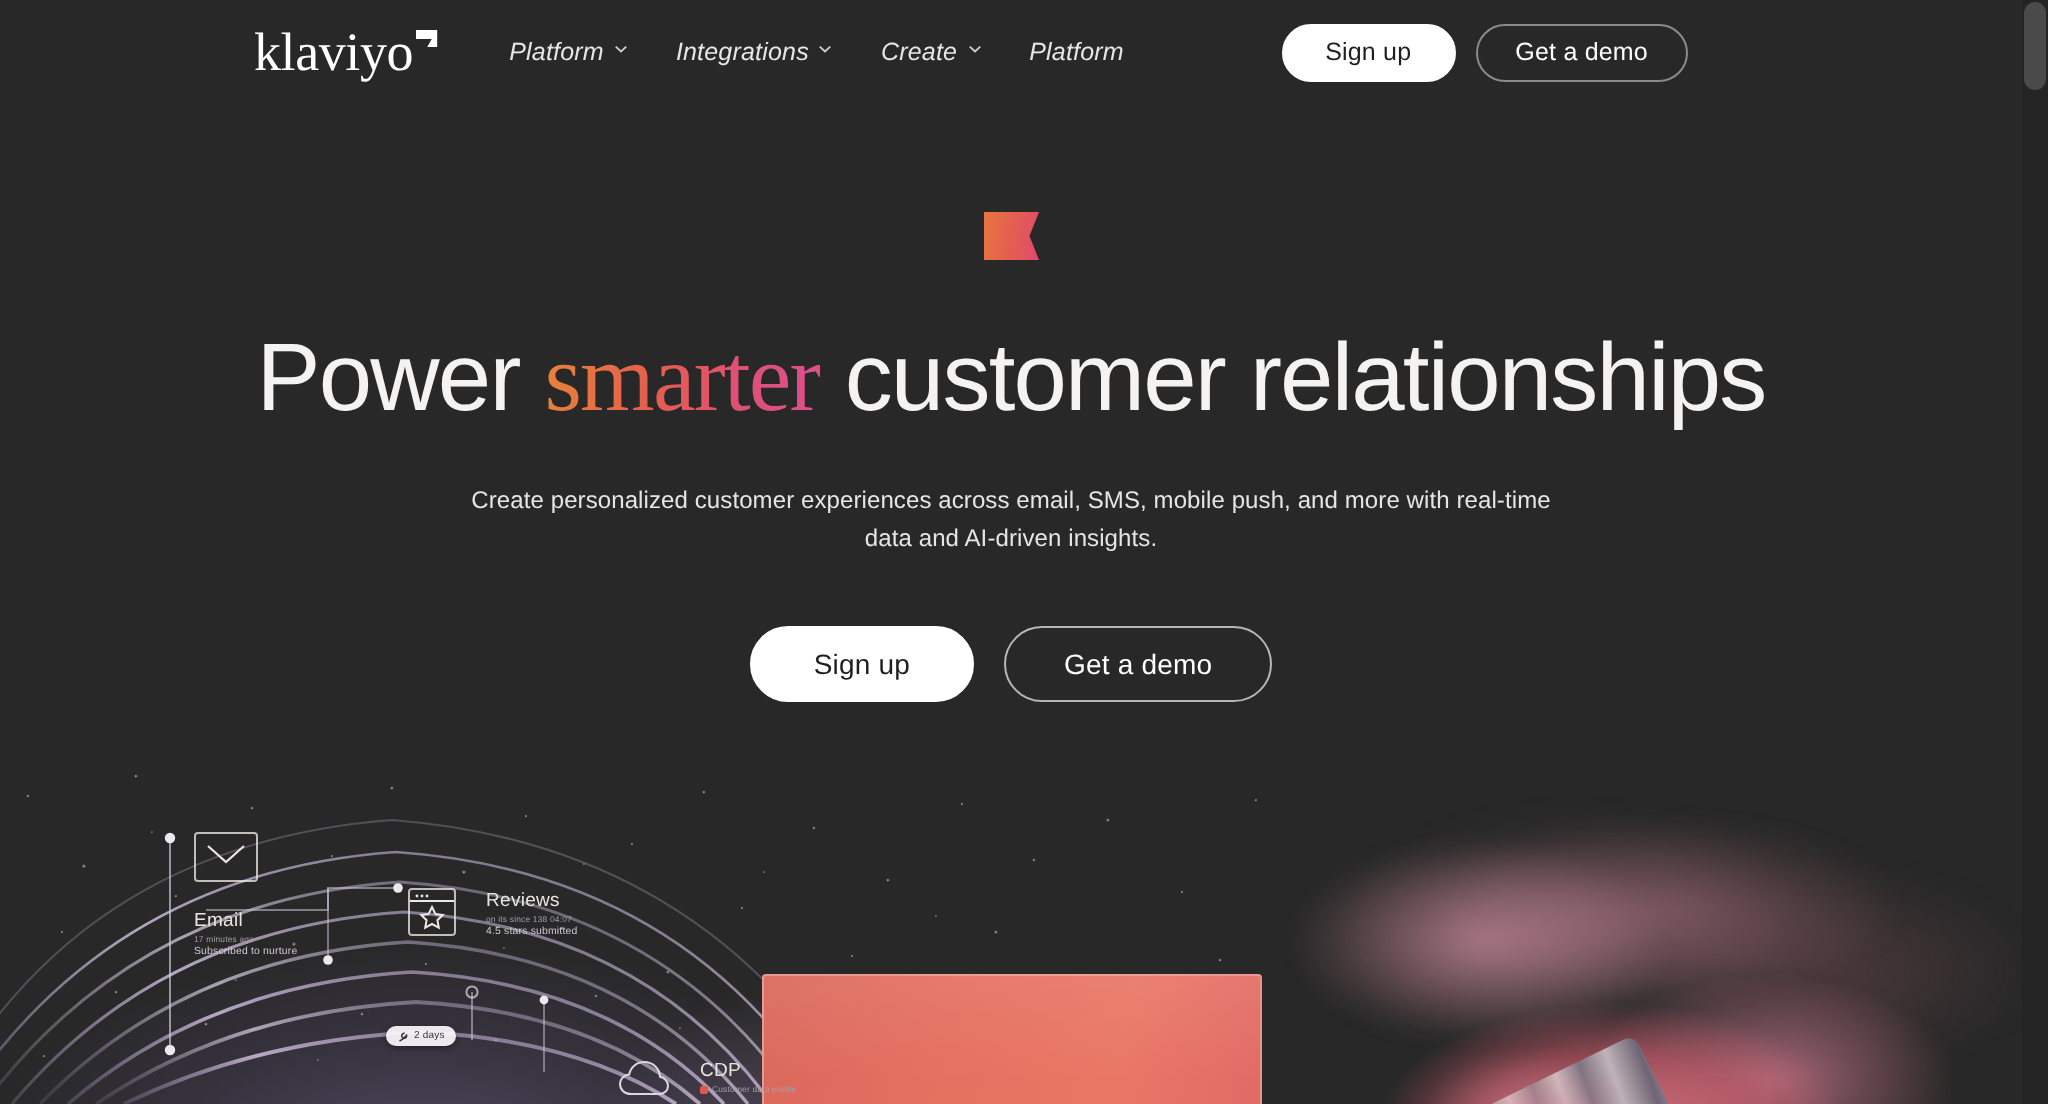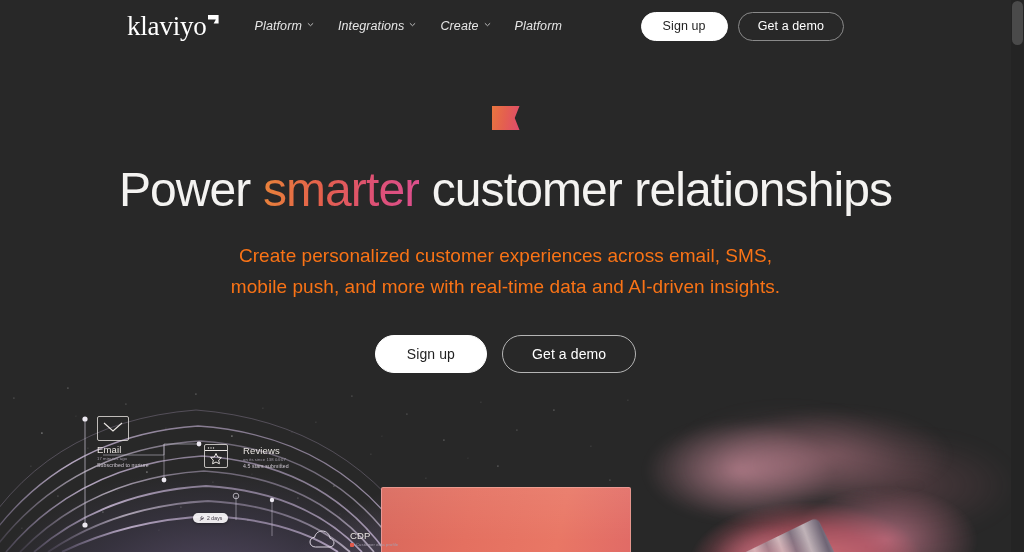--- a/index.html
+++ b/index.html
@@ -87,25 +87,25 @@
     clip-path:polygon(0 0, 100% 0, 83% 50%, 100% 100%, 0 100%);
   }
   .hero-title {
     margin-top:33px;
     font-size:48px; line-height:1.12; font-weight:400;
     letter-spacing:-0.9px; color:#f4f3f1;
   }
   .hero-title .accent {
     background:linear-gradient(95deg,#e8833a 0%,#e4604c 38%,#de5172 68%,#dc4f8e 100%);
     -webkit-background-clip:text; background-clip:text;
-    -webkit-text-fill-color:transparent; color:transparent;
+    -webkit-text-fill-color:transparent; color:transparent;font-family:Liberation Serif, serif;
   }
   .hero-sub {
     margin:24px auto 0; max-width:560px;
-    font-size:19px; line-height:1.62; color:#f97316;
+    font-size:12px; line-height:1.62; color:#e5e5e5;
     font-weight:400; letter-spacing:.05px;
   }
   .hero-cta {
     margin-top:33px; display:flex; justify-content:center; gap:15px;
   }
   .btn-solid-lg {
     background:#fff; color:#1f1f1f; height:38px; padding:0 31px;
     border:1px solid #fff; font-size:14px;
   }
   .btn-outline-lg {
@@ -199,21 +199,21 @@
   .node-title {
     font-size:9.5px; color:#e8e4e0; letter-spacing:.15px; line-height:12px;
   }
   .node-meta {
     font-size:4.2px; color:#a69fae; line-height:6px; letter-spacing:.1px;
   }
   .node-sub {
     font-size:5.2px; color:#cfc8d2; line-height:7px; letter-spacing:.1px;
   }
 
-  #node-email { left:97px; top:46px; flex-direction:column; gap:2px; }
+  #node-email { left:97px; top:46px; flex-direction:column; gap:13px; }
   #node-email .node-icon { width:32px; height:25px; }
   #node-reviews { left:204px; top:74px; }
   #node-reviews .node-icon { width:24px; height:24px; }
   #node-cdp { left:309px; top:159px; }
   #node-cdp .node-icon { width:26px; height:21px; border:none; }
 
   .pill {
     position:absolute; left:193px; top:143px; z-index:7;
     display:flex; align-items:center; gap:3px;
     background:rgba(250,248,250,.93); color:#3a3340;

